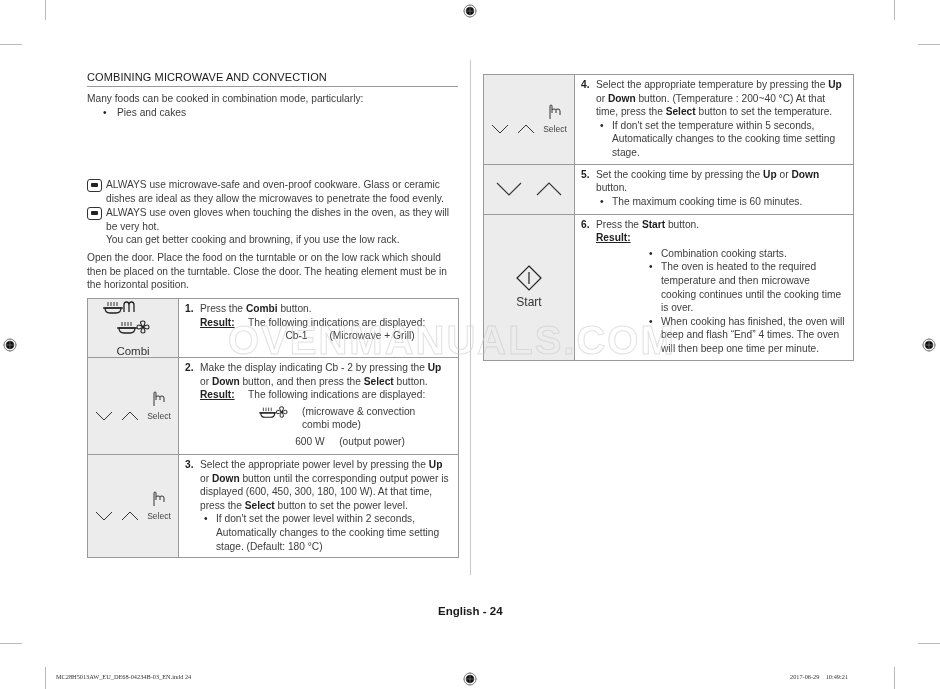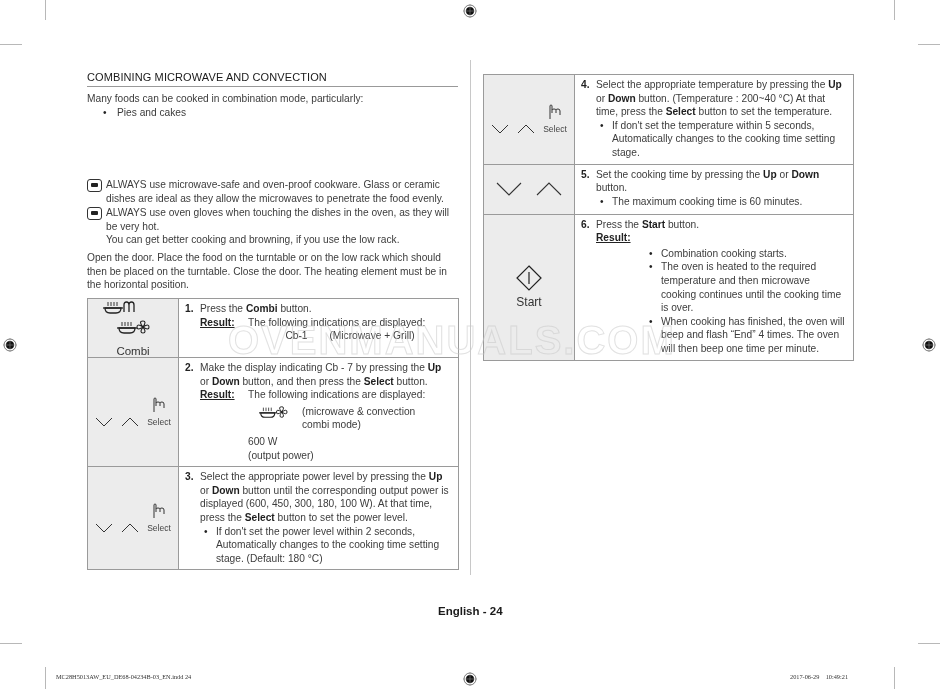--- a/index.html
+++ b/index.html
@@ -147,34 +147,34 @@
           <svg width="14" height="16" viewBox="0 0 14 16">
                 <path d="M2 15 V2 Q2 1 3 1 Q4 1 4 2 V9 M4 6 Q4 5 6 5 Q8 5 8 6 V9 M8 6 Q8 5 10 5 Q12 5 12 7 V11" fill="none" stroke="#333" stroke-width="1"></path>
               </svg>
           <span class="keylabel">Select</span>
         </span>
       </div>
     </td>
     <td>
       <div class="step">
         <span class="num">2.</span>
-        <div><span>Make the display indicating Cb - 7 by pressing the </span><b>Up</b><span> or </span><b>Down</b><span> button, and then press the </span><b>Select</b><span> button.</span></div>
+        <div><span>Make the display indicating Cb - 2 by pressing the </span><b>Up</b><span> or </span><b>Down</b><span> button, and then press the </span><b>Select</b><span> button.</span></div>
         <div><span class="result-label">Result:</span><span>The following indications are displayed:</span></div>
         <div class="sub" style="margin-left:48px;margin-top:3px;">
           <span class="a">
             <svg width="30" height="14" viewBox="0 0 34 16">
               <path d="M3 9 Q3 14 8 14 L14 14 Q19 14 19 9 Z" fill="none" stroke="#222" stroke-width="1.3"></path>
               <path d="M1 9 H21" stroke="#222" stroke-width="1.3"></path>
               <path d="M6 3 V7 M9 3 V7 M12 3 V7 M15 3 V7" stroke="#222" stroke-width="0.9"></path>
               <path d="M27 8 Q22 2 27 2 Q31 2 27 8 Q33 4 33 8 Q33 12 27 8 Q31 14 27 14 Q23 14 27 8 Q21 12 21 8 Q21 4 27 8" fill="none" stroke="#222" stroke-width="1.1"></path>
             </svg>
           </span>
           <span style="width:140px;">(microwave &amp; convection combi mode)</span>
         </div>
-        <div class="sub" style="margin-left:48px;margin-top:3px;flex-direction:column;">
+        <div class="sub" style="margin-left:48px;margin-top:3px;">
               <span class="a">600 W</span>
               <span>(output power)</span>
             </div>
       </div>
     </td>
   </tr>
   <tr style="height:101px;">
     <td class="key">
       <div style="display:flex;align-items:flex-end;justify-content:center;gap:8px;">
         <svg class="chev" width="18" height="10" viewBox="0 0 18 10">

